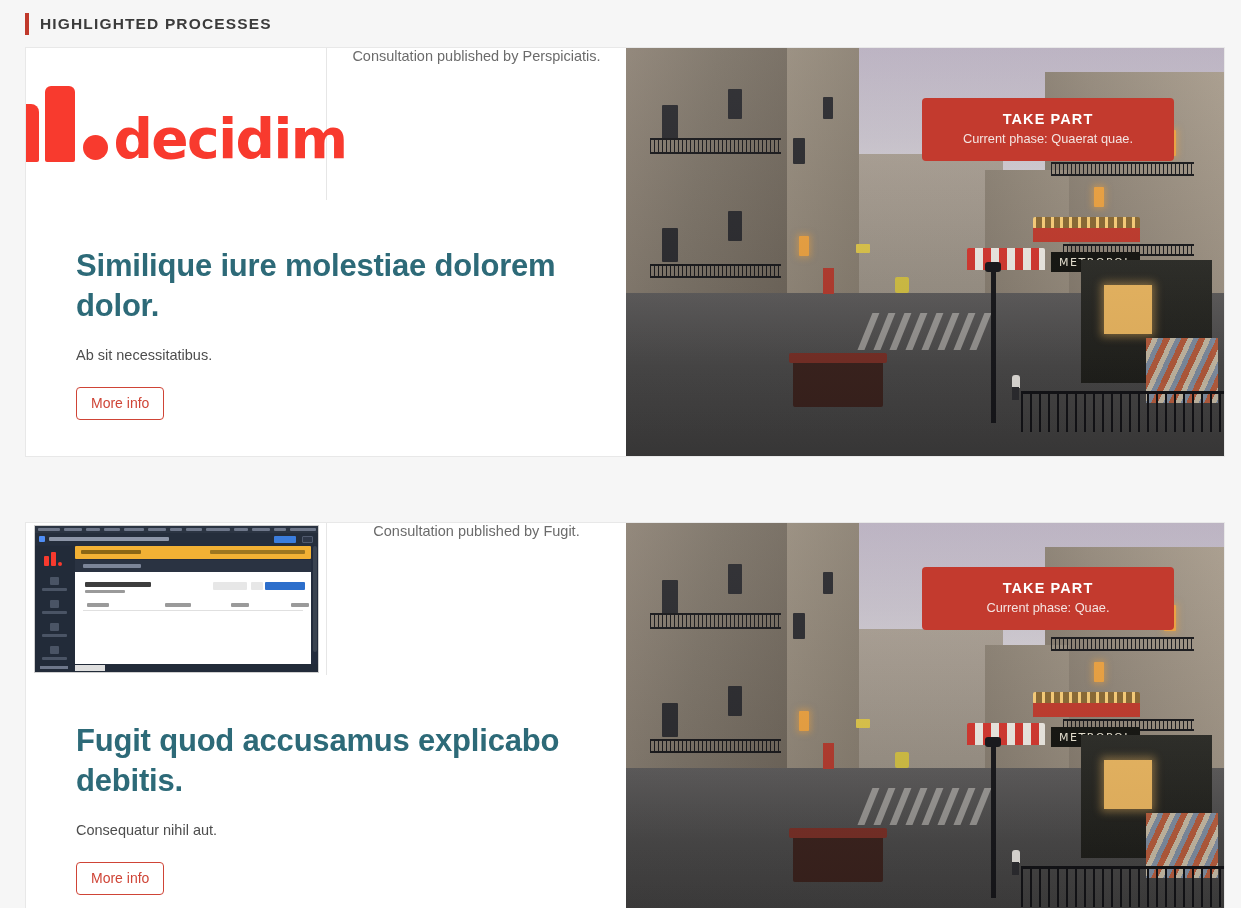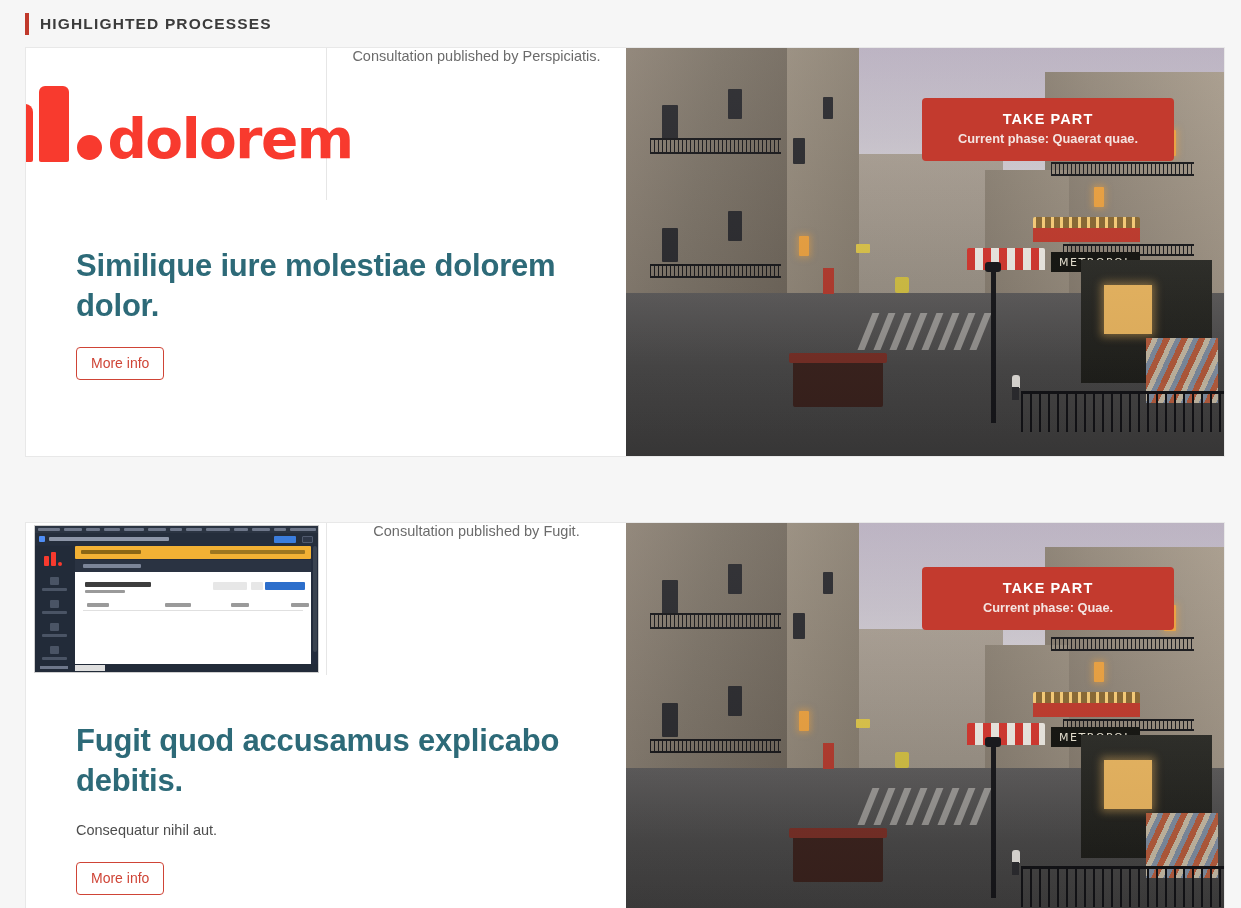--- a/index.html
+++ b/index.html
@@ -290,21 +290,21 @@
   }
   .tp-1 { top: 50px; }
   .tp-2 { top: 44px; }
   .take-part-label {
     font-size: 14.5px;
     font-weight: 700;
     letter-spacing: 1.1px;
     text-transform: uppercase;
     margin-bottom: 4px;
   }
-  .take-part-phase { font-size: 12.8px; font-weight: 700; color: #f4e4e1; }
+  .take-part-phase { font-size: 12.8px; font-weight: 400; color: #f4e4e1; }
 </style>
 </head>
 <body>
 
 <div class="section-header">
   <div class="section-accent"></div>
   <div class="section-title">HIGHLIGHTED PROCESSES</div>
 </div>
 
 <div class="card-wrap">
@@ -314,30 +314,31 @@
     <div class="card-left">
 
       <div class="card-top">
         <div class="logo-cell">
           <div class="decidim-logo">
             <div class="dl-bars">
               <span class="dl-bar-s"></span>
               <span class="dl-bar-t"></span>
             </div>
             <span class="dl-dot"></span>
-            <span class="dl-word">dolorem</span>
+            <span class="dl-word">decidim</span>
           </div>
         </div>
         <div class="published-cell">
           <div class="published-text">Consultation published by Perspiciatis.</div>
         </div>
       </div>
 
       <div class="card-body">
         <div class="card-title">Similique iure molestiae dolorem do­lor.</div>
+        <div class="card-subtitle">Ab sit necessitatibus.</div>
         <div class="more-info-btn">More info</div>
       </div>
 
     </div>
 
     <div class="card-right">
       <div class="paris">
         <div class="sky"></div>
         <div class="bld-far"></div>
         <div class="bld-left2"></div>

